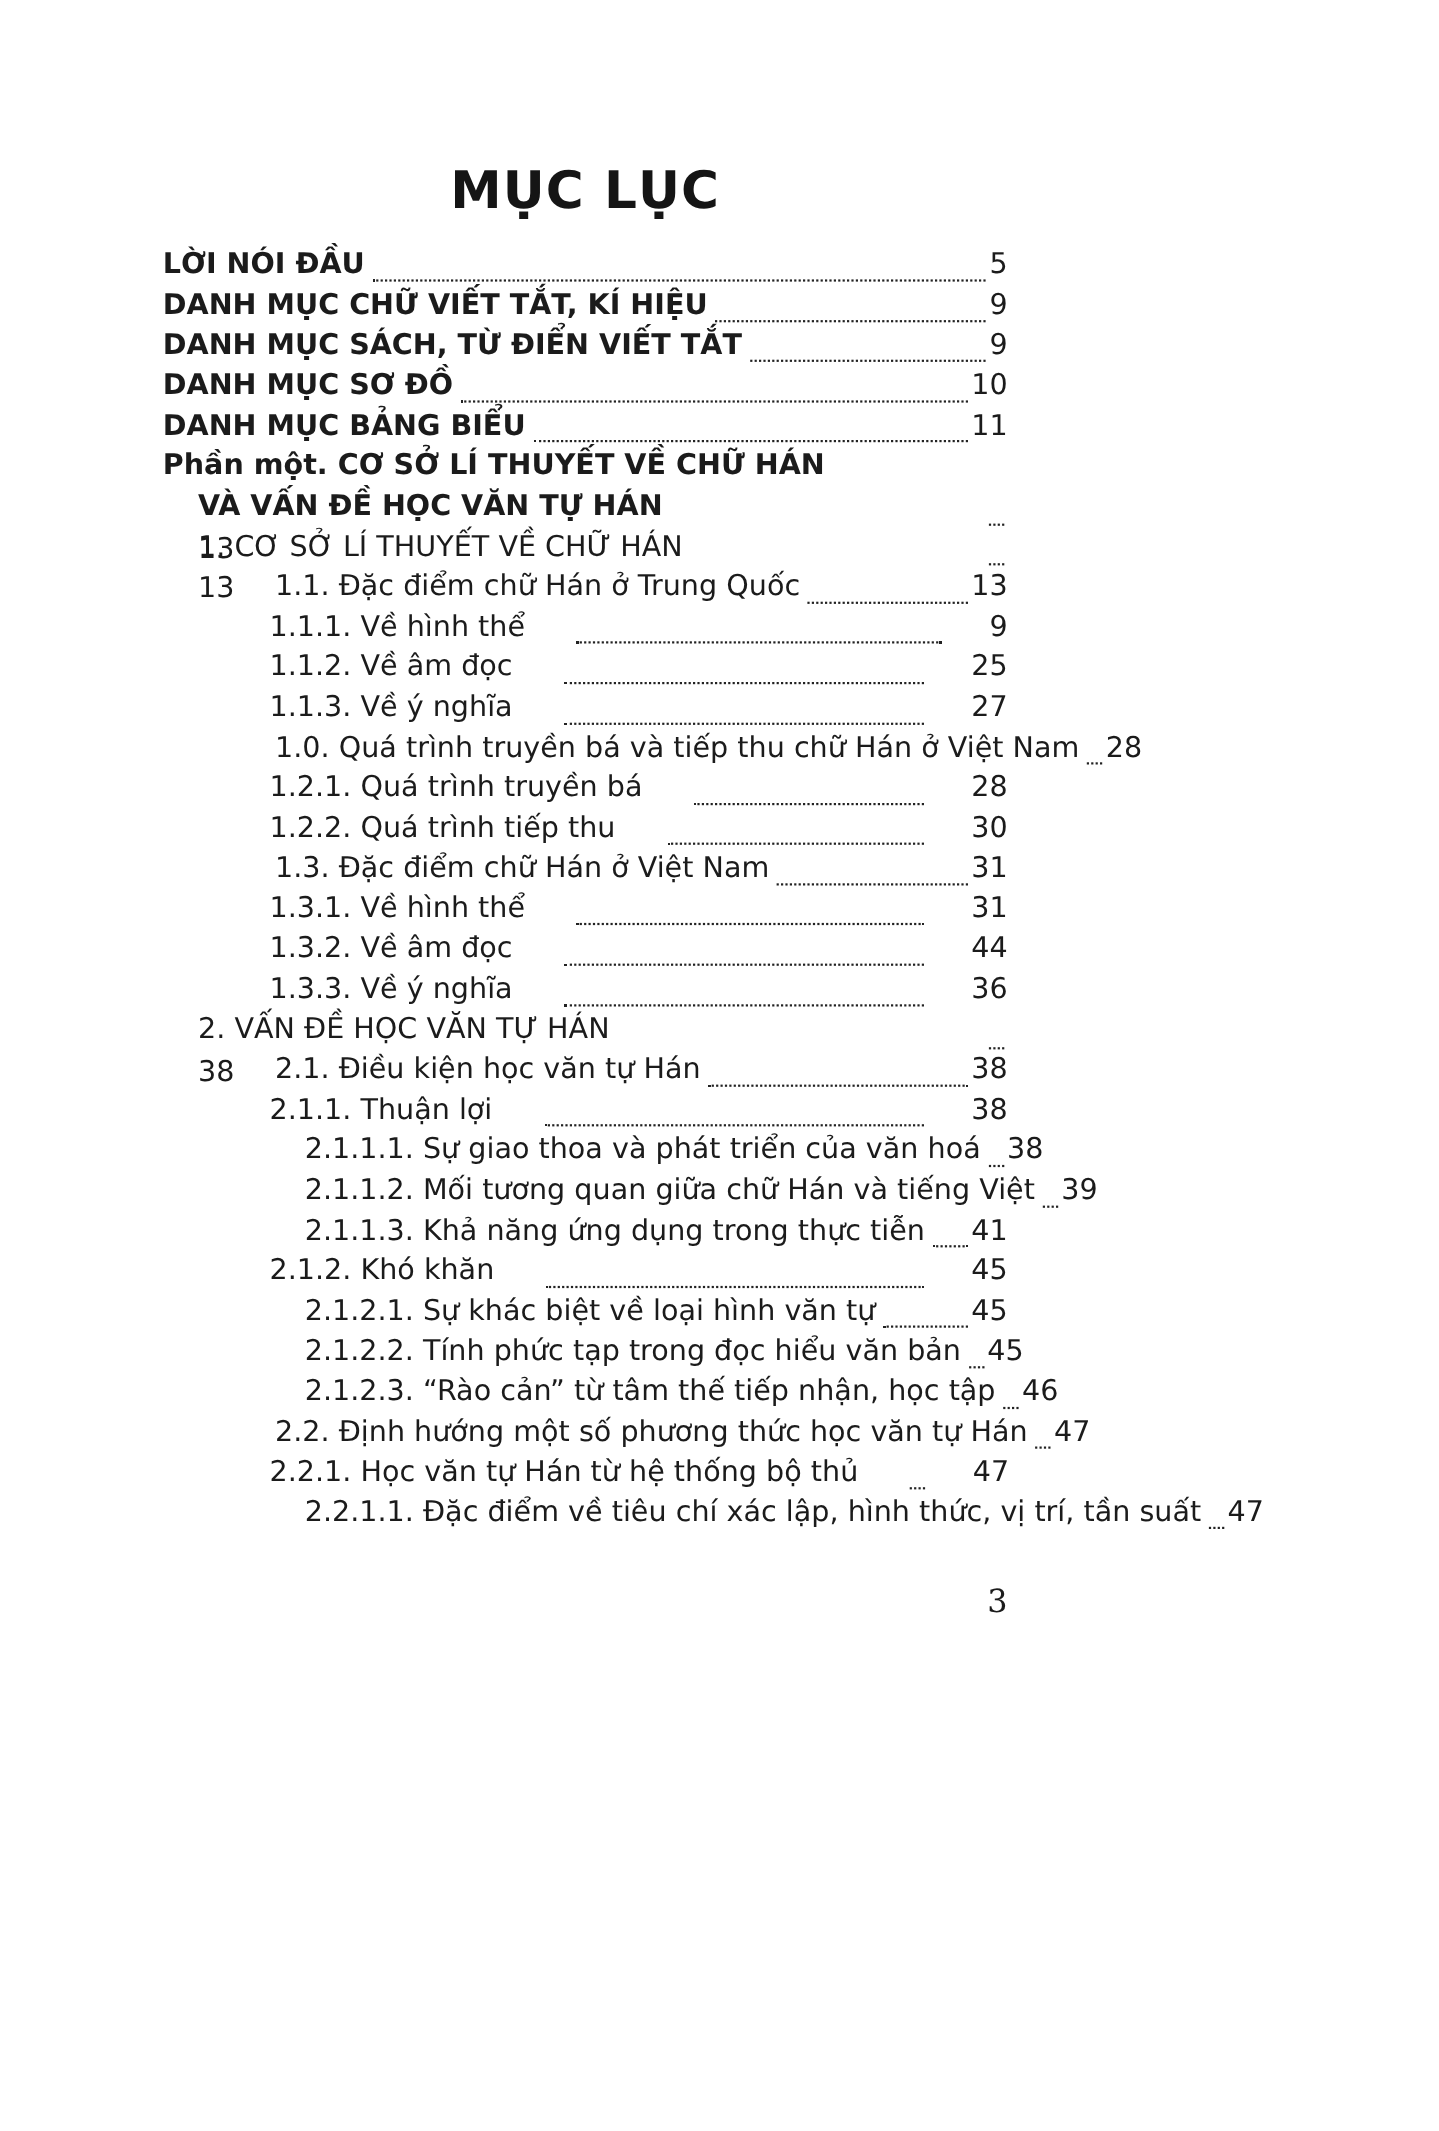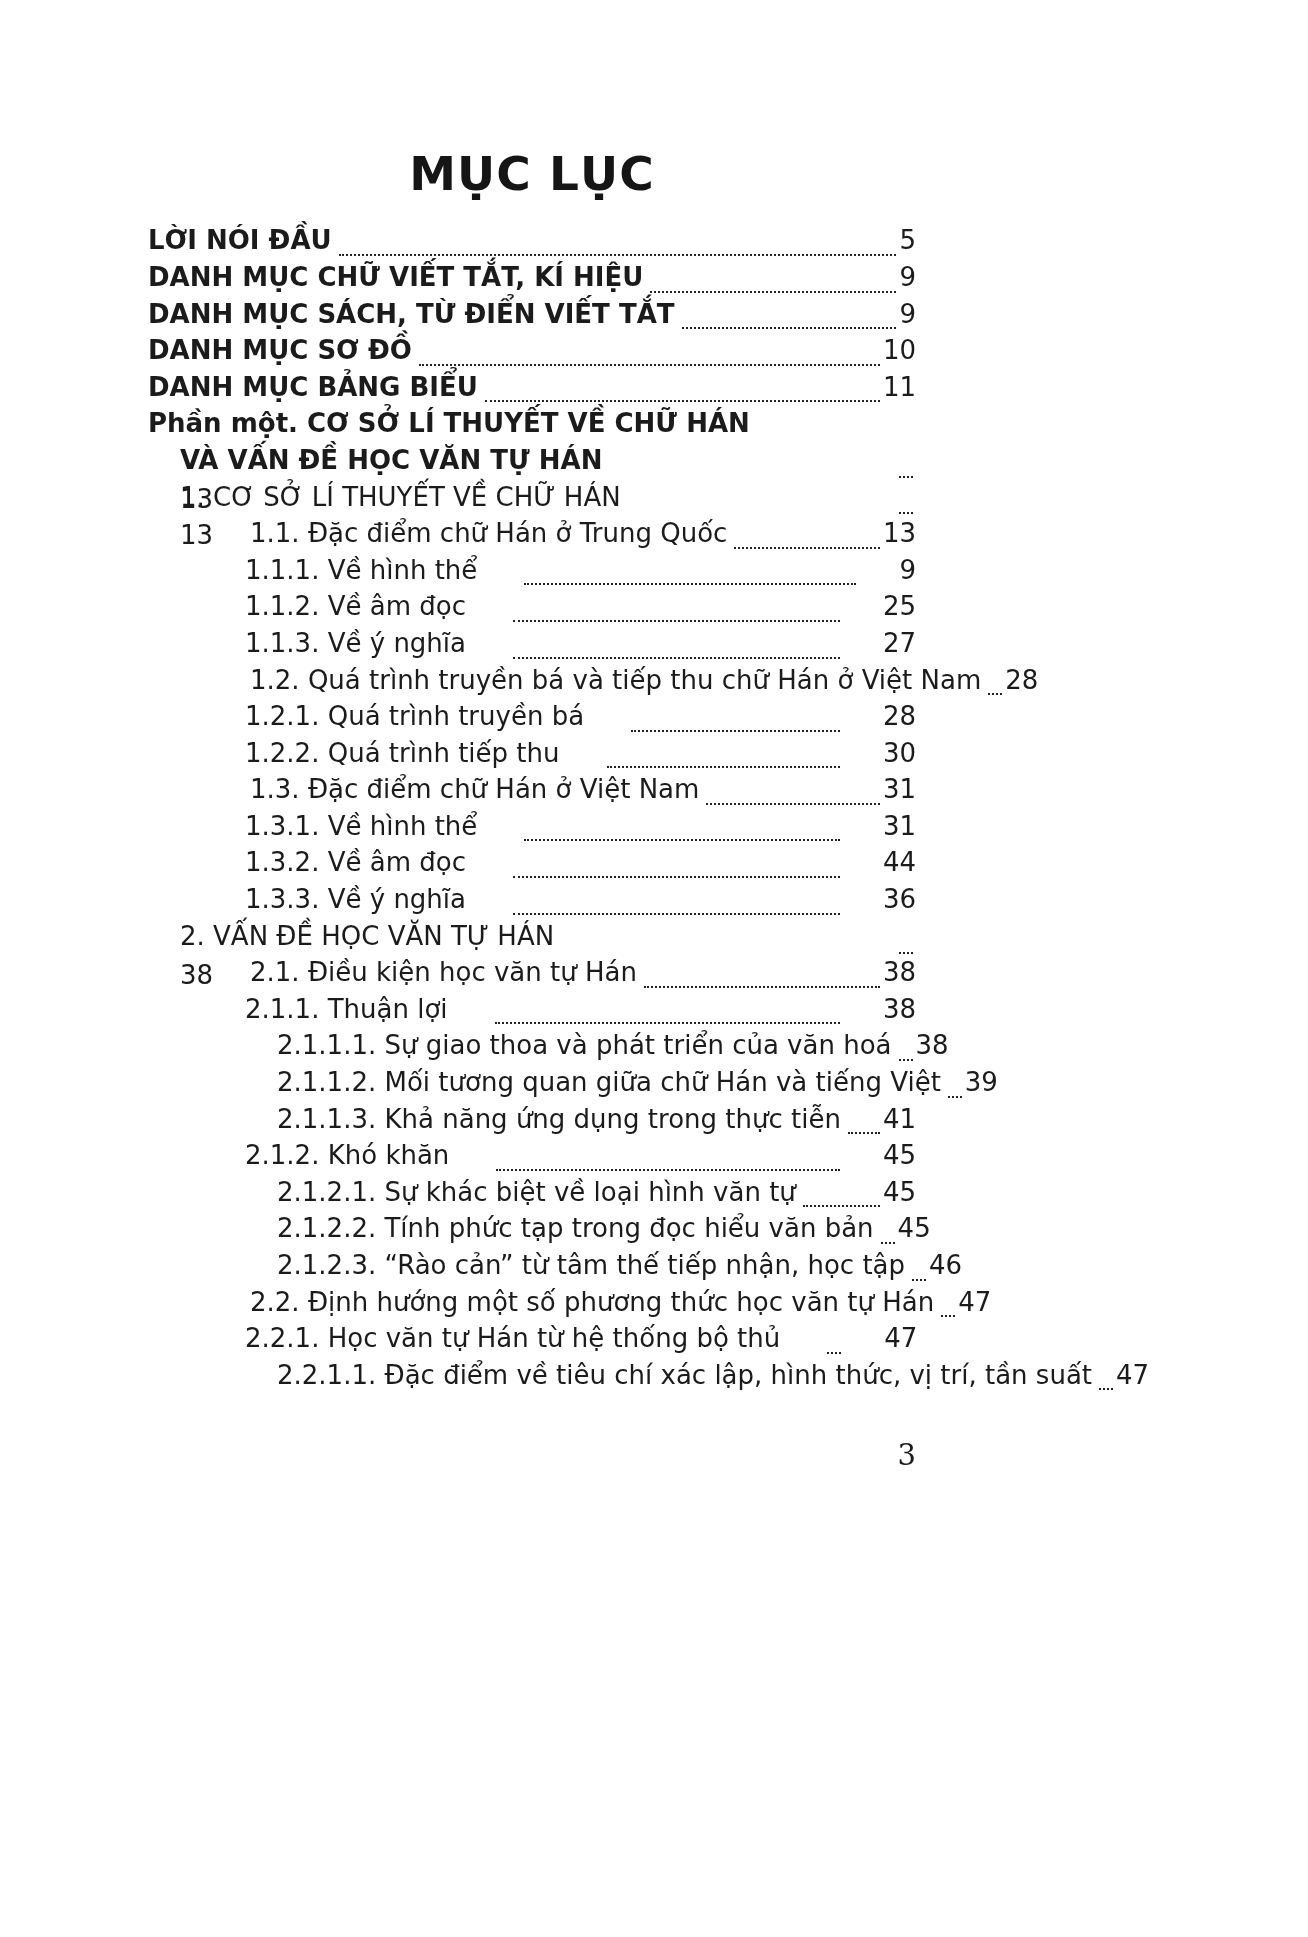--- a/index.html
+++ b/index.html
@@ -121,21 +121,21 @@
           <span class="lab">1.1.2. Về âm đọc</span>
           <span class="leader"></span>
           <span class="pg">25</span>
         </div>
         <div class="row level-3">
           <span class="lab">1.1.3. Về ý nghĩa</span>
           <span class="leader"></span>
           <span class="pg">27</span>
         </div>
         <div class="row level-2">
-          <span class="lab">1.2. Quá trình truyền bá và tiếp thu chữ Hán ở Việt Nam</span>
+          <span class="lab">1.0. Quá trình truyền bá và tiếp thu chữ Hán ở Việt Nam</span>
           <span class="leader"></span>
           <span class="pg">28</span>
         </div>
         <div class="row level-3">
           <span class="lab">1.2.1. Quá trình truyền bá</span>
           <span class="leader"></span>
           <span class="pg">28</span>
         </div>
         <div class="row level-3">
           <span class="lab">1.2.2. Quá trình tiếp thu</span>

